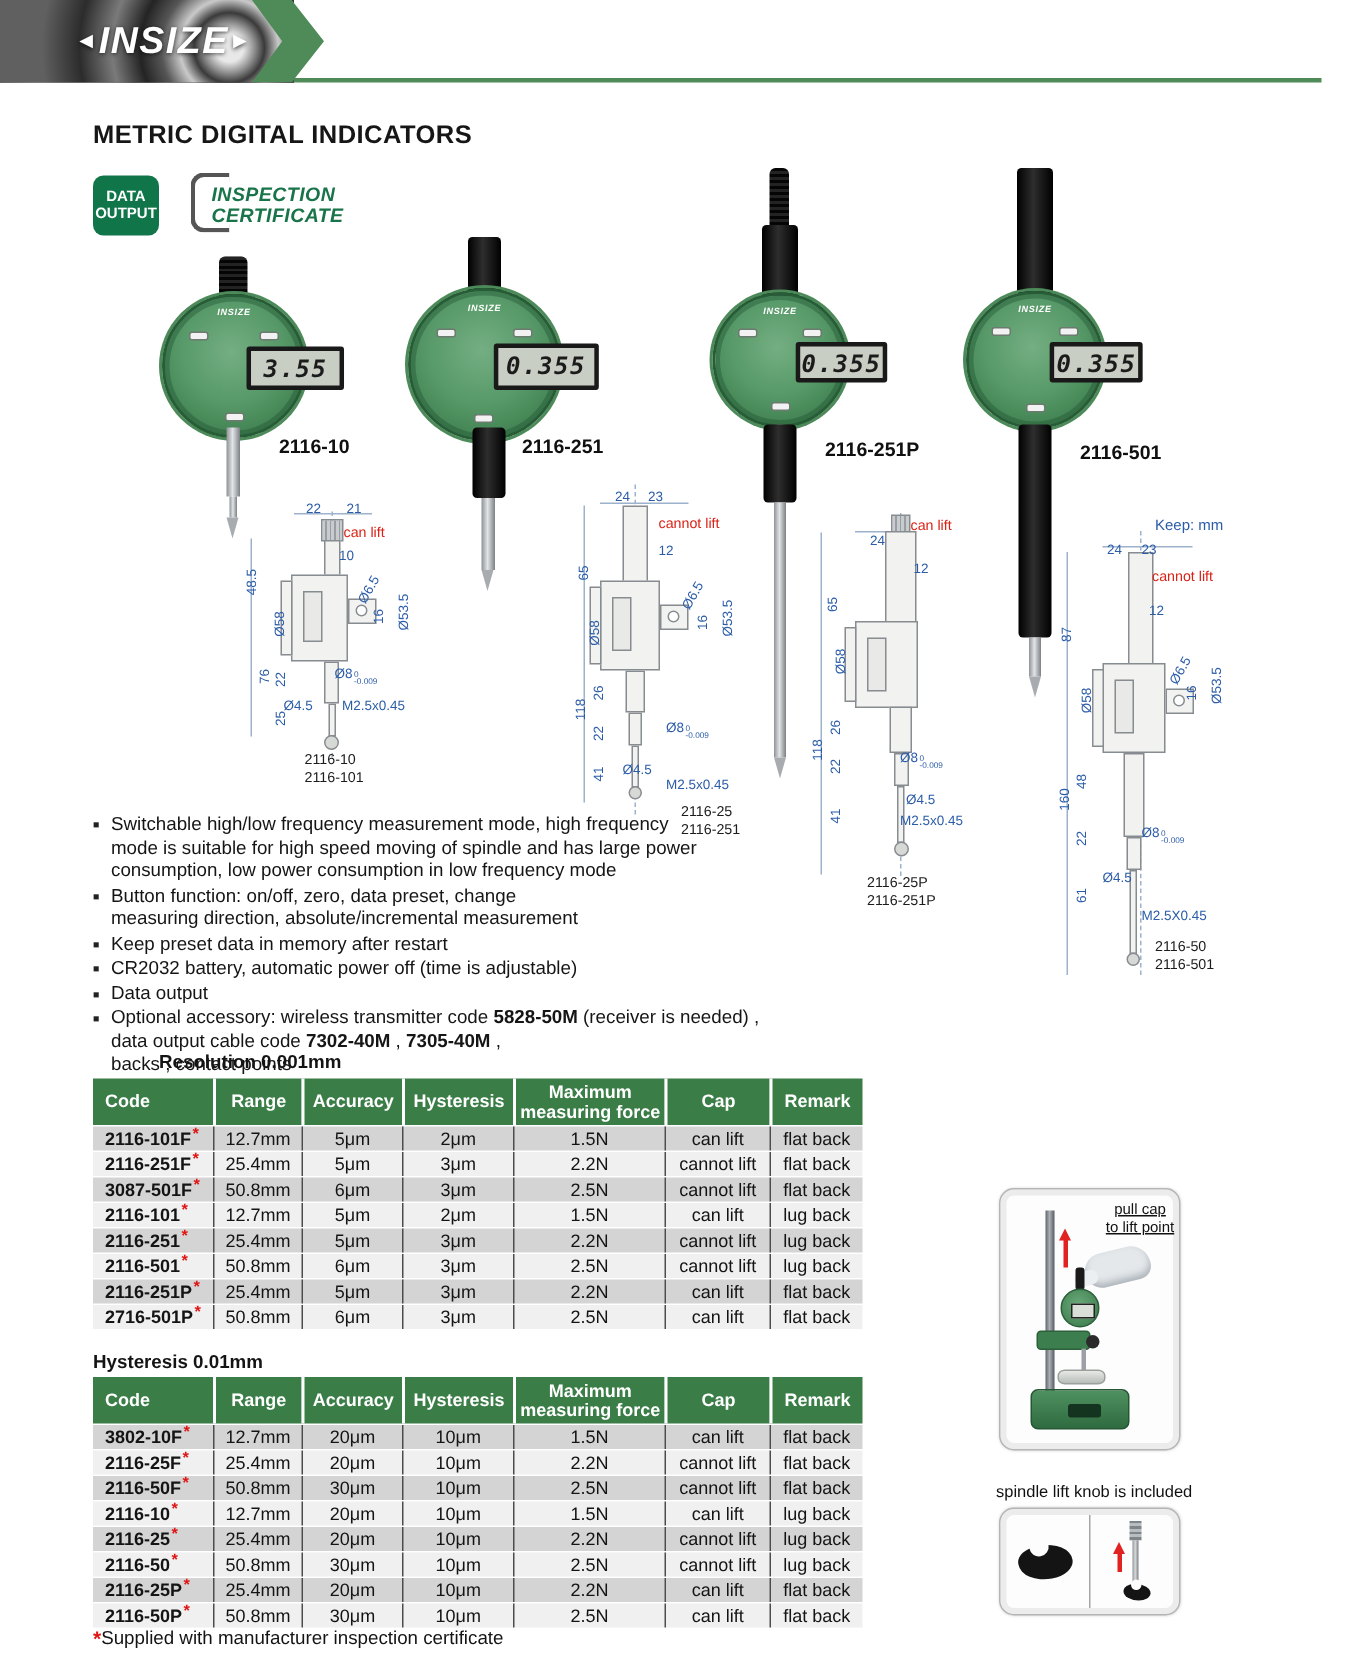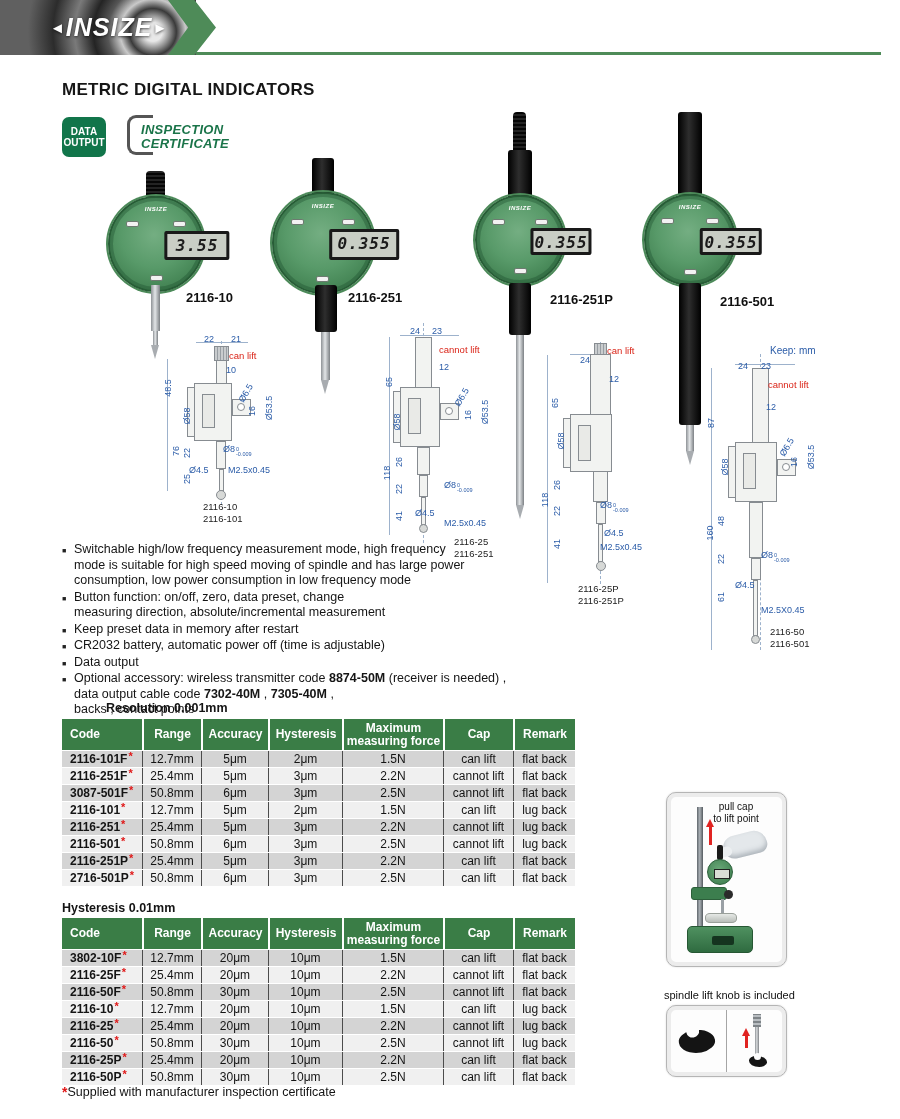--- a/index.html
+++ b/index.html
@@ -354,21 +354,21 @@
 
   <ul class="features">
       <li><span>Switchable high/low frequency measurement mode, high frequency
 mode is suitable for high speed moving of spindle and has large power
 consumption, low power consumption in low frequency mode</span></li>
       <li><span>Button function: on/off, zero, data preset, change
 measuring direction, absolute/incremental measurement</span></li>
       <li><span>Keep preset data in memory after restart</span></li>
       <li><span>CR2032 battery, automatic power off (time is adjustable)</span></li>
       <li><span>Data output</span></li>
-      <li><span>Optional accessory: wireless transmitter code </span><span class="b">8874-50M</span><span> (receiver is needed) ,
+      <li><span>Optional accessory: wireless transmitter code </span><span class="b">5828-50M</span><span> (receiver is needed) ,
 data output cable code </span><span class="b">7302-40M</span><span> , </span><span class="b">7305-40M</span><span> ,
 backs , contact points</span></li>
     </ul>
 
   <div class="tbl-title" style="left:62px;top:701px;padding-left:44px;">Resolution 0.001mm</div>
   <div class="datatable" style="left:62px;top:719px;">
       <div class="trow thead">
         <div class="cell cl0" style="width: 80px;">Code</div>
         <div class="cell" style="width: 59px;">Range</div>
         <div class="cell" style="width: 67px;">Accuracy</div>
@@ -580,21 +580,21 @@
         <div class="cell" style="width: 59px;">50.8mm</div>
         <div class="cell" style="width: 67px;">30μm</div>
         <div class="cell" style="width: 74px;">10μm</div>
         <div class="cell" style="width: 101px;">2.5N</div>
         <div class="cell" style="width: 70px;">can lift</div>
         <div class="cell" style="width: 62px;">flat back</div>
       </div>
     </div>
 
   <div class="frame" style="left:666px;top:792px;width:121px;height:175px;">
-    <div class="caption2" style="left:36px;top:8px;width:66px;">pull cap
+    <div class="caption2" style="left:60px;top:8px;width:66px;text-decoration:underline;">pull cap
 to lift point</div>
     <div class="pole" style="left:30px;top:14px;height:128px;"></div>
     <div class="redarrow" style="left:42px;top:30px;height:22px;"></div>
     <div class="glove" style="left:56px;top:40px;"></div>
     <div class="mini-cap" style="left:50px;top:52px;"></div>
     <div class="mini-ind" style="left:40px;top:66px;"></div>
     <div class="arm" style="left:24px;top:94px;"></div>
     <div class="mini-spindle" style="left:54px;top:106px;height:16px;"></div>
     <div class="anvil" style="left:38px;top:120px;"></div>
     <div class="base" style="left:20px;top:133px;"></div>

